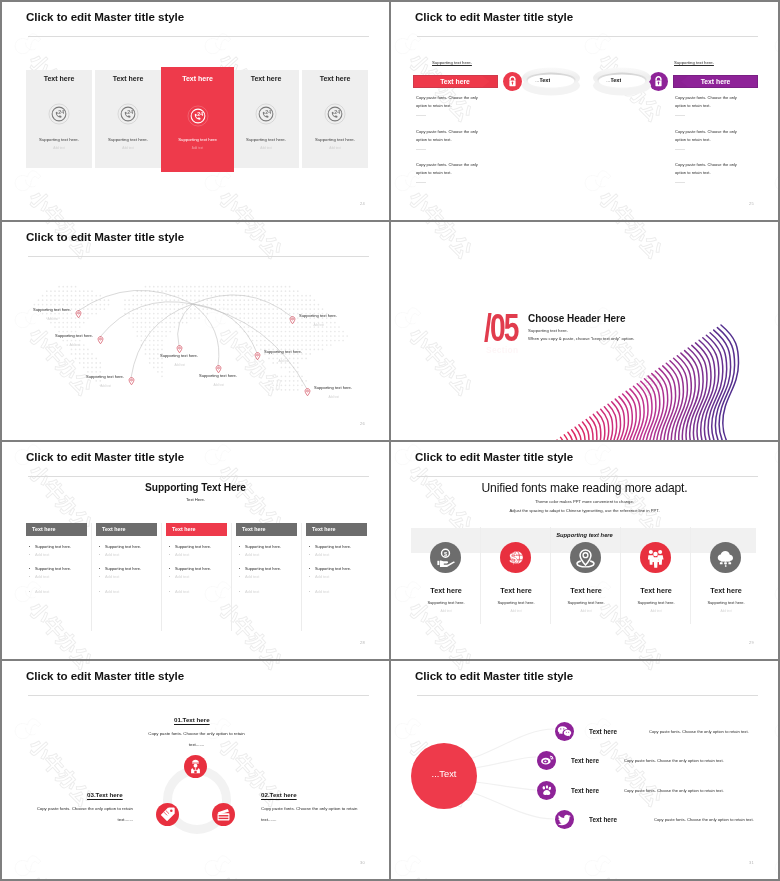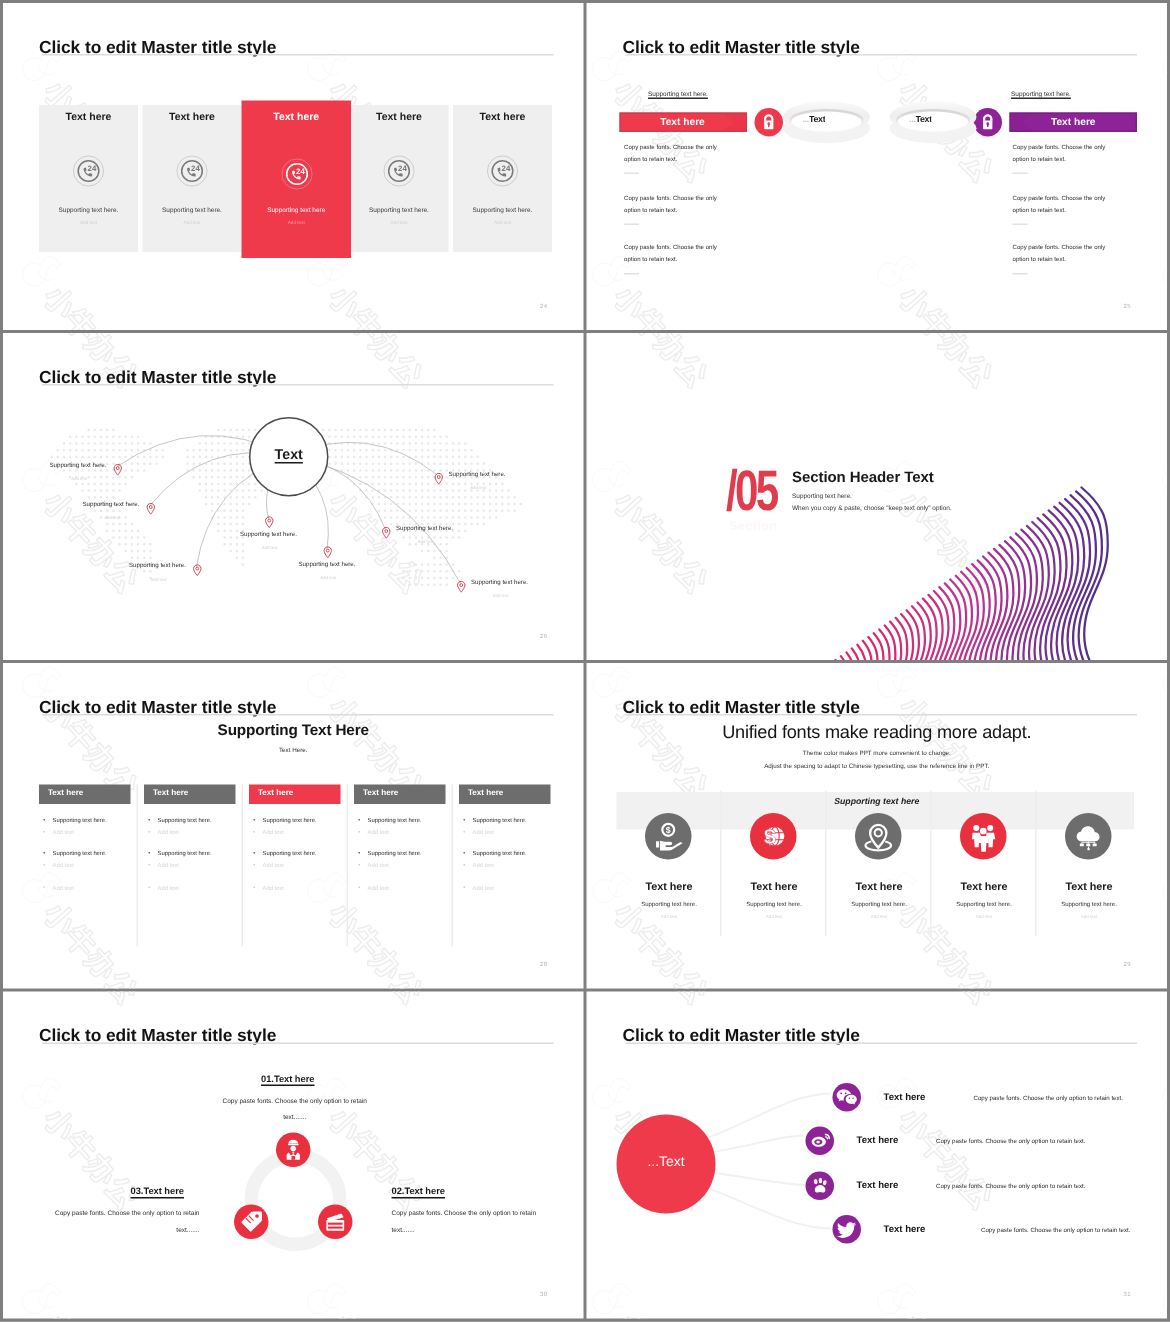--- a/index.html
+++ b/index.html
@@ -6,21 +6,21 @@
   html,body{margin:0;padding:0;background:#fff;}
   body{width:780px;height:881px;font-family:"Liberation Sans",sans-serif;overflow:hidden;}
   .grid{position:absolute;left:0;top:0;width:780px;height:881px;
         border:2px solid #7f7f7f;background:#7f7f7f;
         display:grid;grid-template-columns:1fr 1fr;grid-template-rows:1fr 1fr 1fr 1fr;
         gap:2px;z-index:2;}
   .slide{position:relative;background:#fff;overflow:hidden;}
   .wmfull{position:absolute;width:780px;height:881px;pointer-events:none;z-index:0;}
 
   
-  .stitle{position:absolute;left:24px;top:24px;font-size:11.6px;font-weight:bold;
+  .stitle{position:absolute;left:24px;top:9px;font-size:11.6px;font-weight:bold;
           color:#131313;letter-spacing:-0.05px;white-space:nowrap;line-height:1;}
   .trule{position:absolute;left:26px;width:341px;top:34px;height:1px;background:#dcdcdc;}
   .pnum{position:absolute;right:24px;bottom:14px;font-size:4px;color:#b4b4b4;letter-spacing:.3px;}
 
   
   .s1cards{position:absolute;left:24px;top:68px;width:342px;height:98px;}
   .s1card{position:absolute;top:0;width:66px;height:98px;background:#efefef;}
   .s1card.hi{left:135px;top:-3px;width:73px;height:105px;background:#ee3a4b;z-index:3;}
   .s1h{position:absolute;top:5px;left:0;right:0;text-align:center;font-size:7px;font-weight:bold;color:#1b1b1b;}
   .s1card.hi .s1h{top:8px;color:#fff;}
@@ -556,23 +556,20 @@
           <path d="M172.5 34.0 Q113.2 3.6 58.0 41.0"></path>
           <path d="M172.5 34.0 Q116.3 22.8 80.0 67.0"></path>
           <path d="M172.5 34.0 Q119.5 52.5 111.0 108.0"></path>
           <path d="M172.5 34.0 Q153.2 51.0 159.0 76.0"></path>
           <path d="M172.5 34.0 Q203.8 57.4 198.0 96.0"></path>
           <path d="M172.5 34.0 Q219.4 39.2 237.0 83.0"></path>
           <path d="M172.5 34.0 Q226.2 10.7 272.0 47.0"></path>
           <path d="M172.5 34.0 Q250.0 49.2 287.0 119.0"></path>
         </g>
   </svg>
-  <div class="s3hub">
-    <div class="s3hubt">Text</div>
-  </div>
   <div id="s3pins">
         <div class="s3pin" style="left: 72.5px; top: 83px;"><svg width="7" height="9" viewBox="0 0 14 18">
             <path d="M7 1.2c-2.7 0-4.9 2.2-4.9 4.9 0 3.5 4.9 9.4 4.9 9.4s4.9-5.9 4.9-9.4c0-2.7-2.2-4.9-4.9-4.9z" fill="none" stroke="#cf3b4e" stroke-width="1.3"></path>
             <circle cx="7" cy="6.1" r="1.9" fill="none" stroke="#cf3b4e" stroke-width="1.2"></circle>
           </svg></div>
         <div class="s3lab" style="top: 85px; left: 30.9844px;">Supporting text here.</div>
         <div class="s3sub" style="top: 95px; left: 45.4303px;">Add text</div>
         <div class="s3pin" style="left: 94.5px; top: 109px;"><svg width="7" height="9" viewBox="0 0 14 18">
             <path d="M7 1.2c-2.7 0-4.9 2.2-4.9 4.9 0 3.5 4.9 9.4 4.9 9.4s4.9-5.9 4.9-9.4c0-2.7-2.2-4.9-4.9-4.9z" fill="none" stroke="#cf3b4e" stroke-width="1.3"></path>
             <circle cx="7" cy="6.1" r="1.9" fill="none" stroke="#cf3b4e" stroke-width="1.2"></circle>
@@ -761,21 +758,21 @@
           <path d="M311.8 115.8 C326.2 128.2 327.8 137.1 327.8 151.3 C327.8 174.7 313.4 183.6 313.4 206.9 C313.4 248.4 373.2 265.8 392.5 282.4" stroke="rgb(107,48,143)"></path>
           <path d="M315.4 113.2 C330.1 125.8 331.8 134.8 331.8 149.3 C331.8 173.0 317.1 182.0 317.1 205.7 C317.1 248.0 378.2 265.6 397.8 282.6" stroke="rgb(102,48,143)"></path>
           <path d="M319.1 110.7 C334.0 123.5 335.7 132.6 335.7 147.2 C335.7 171.3 320.7 180.5 320.7 204.5 C320.7 247.5 383.2 265.5 403.2 282.7" stroke="rgb(97,48,143)"></path>
           <path d="M322.7 108.1 C337.9 121.1 339.6 130.3 339.6 145.1 C339.6 169.6 324.4 178.9 324.4 203.4 C324.4 247.0 388.2 265.3 408.5 282.8" stroke="rgb(92,47,142)"></path>
           <path d="M326.4 105.6 C341.8 118.7 343.6 128.1 343.6 143.1 C343.6 167.9 328.1 177.4 328.1 202.2 C328.1 246.6 393.2 265.1 413.9 282.9" stroke="rgb(88,47,142)"></path>
           <path d="M330.0 103.0 C345.8 116.3 347.5 125.8 347.5 141.0 C347.5 166.2 331.8 175.8 331.8 201.0 C331.8 246.1 398.3 265.0 419.3 283.0" stroke="rgb(83,47,142)"></path>
         </g>
   </svg>
   <div class="s4num">/05</div>
   <div class="s4ghost">Section</div>
-  <div class="s4h">Section Header Text</div>
+  <div class="s4h">Choose Header Here</div>
   <div class="s4s1">Supporting text here.</div>
   <div class="s4s2">When you copy &amp; paste, choose "keep text only" option.</div>
 </div>
 
 <div class="slide">
       <svg class="wmfull" style="left: -2px; top: -441.5px;" width="780" height="881" viewBox="0 0 780 881" aria-hidden="true">
 <defs>
           <g id="wmunit" fill="none" stroke="#ededed" stroke-width="1.0" stroke-linejoin="round" stroke-linecap="round">
             <g transform="translate(0,0) scale(0.24)">
               <path d="M68 10 c-13 0 -22 9 -22 21 0 7 3 14 8 21 c-15 3 -26 16 -26 31 0 18 14 32 32 32 18 0 32 -14 32 -32 0 -9 -4 -18 -10 -26 -6 -8 -11 -16 -11 -23 0 -6 4 -10 10 -10 l8 0 0 -14z"></path>

